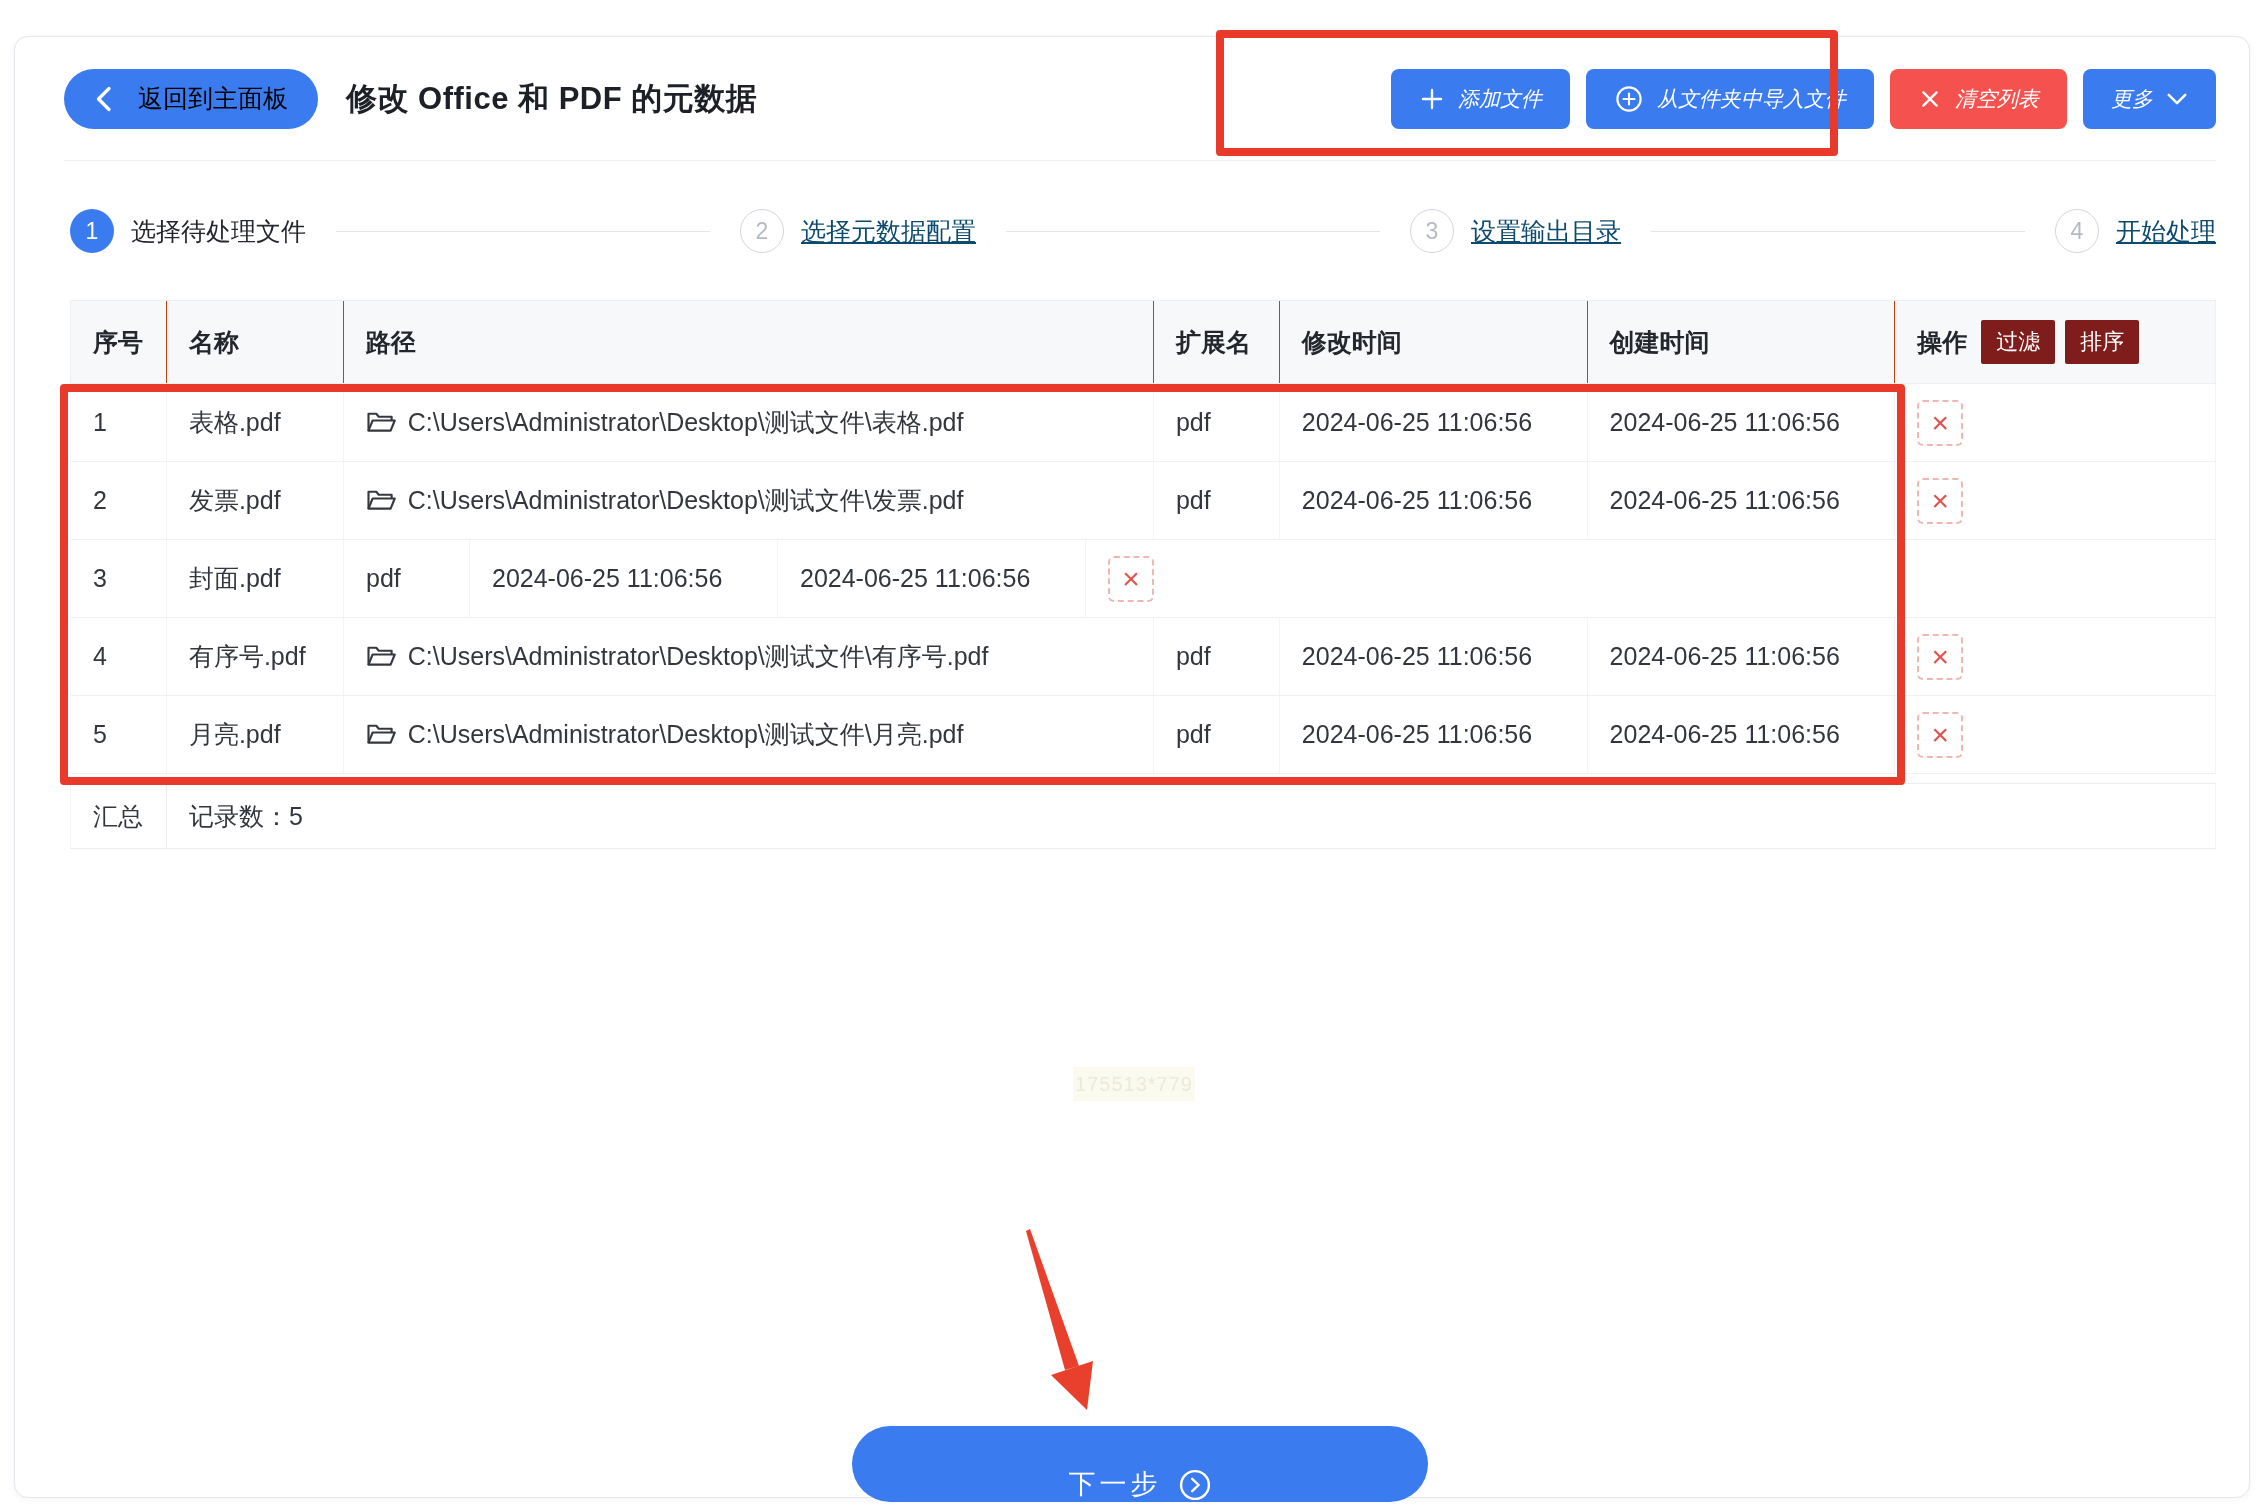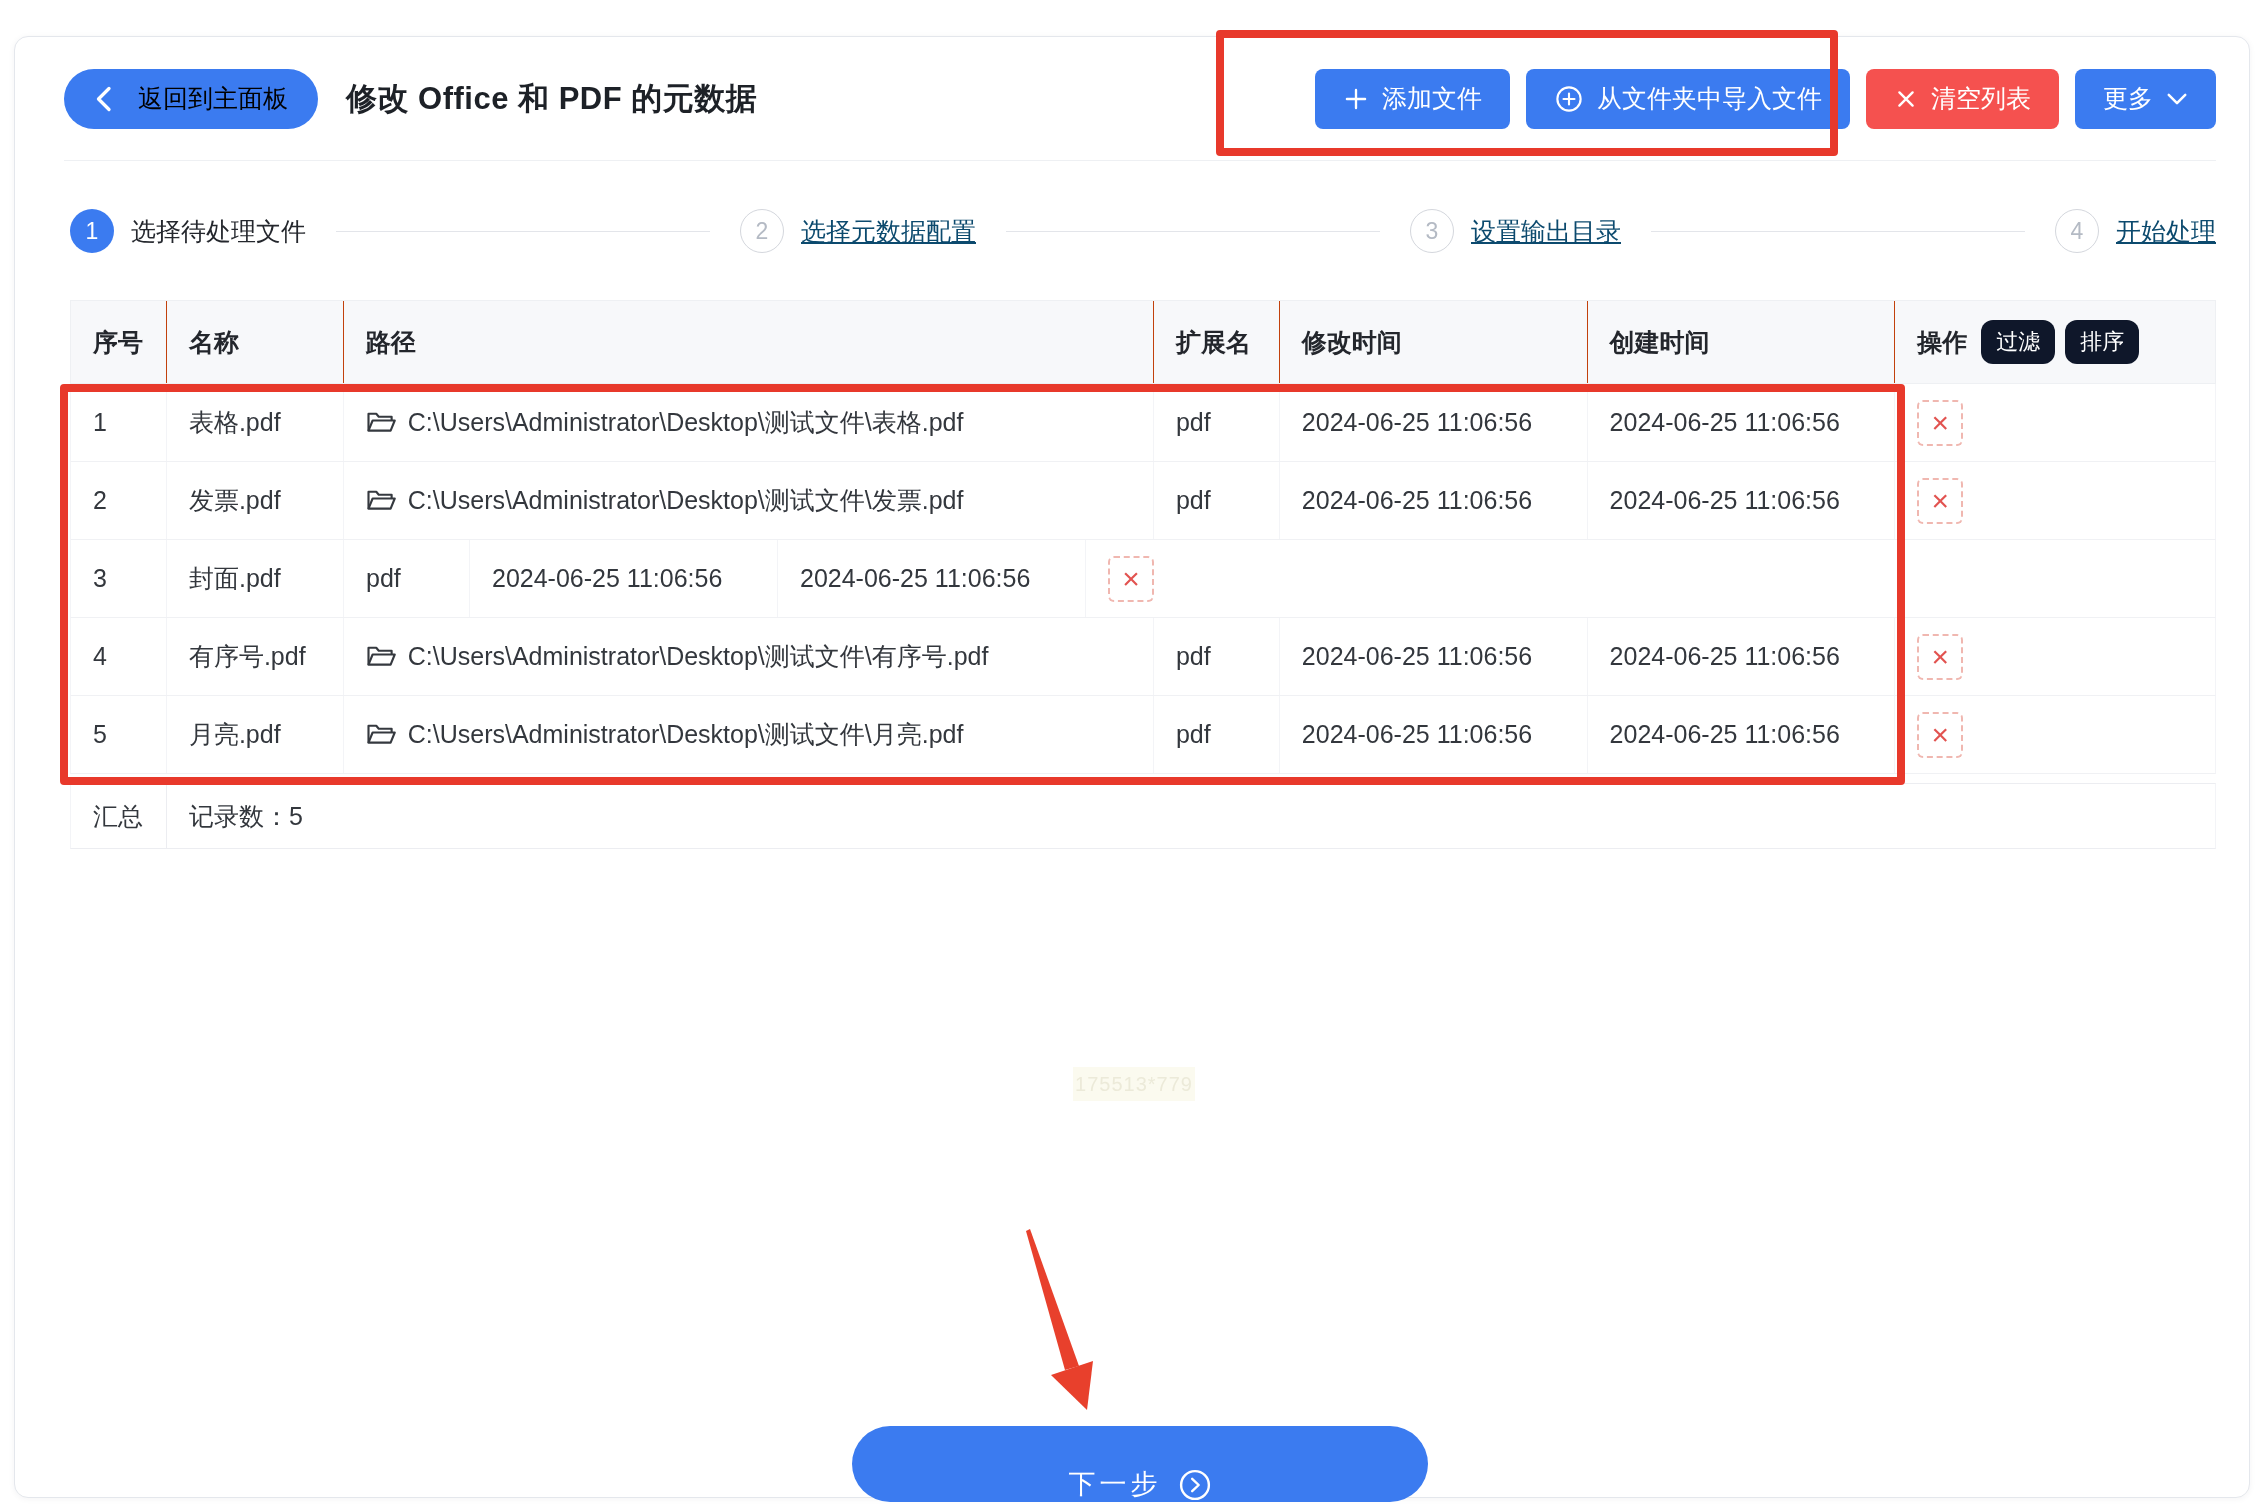--- a/index.html
+++ b/index.html
@@ -12,22 +12,22 @@
            box-shadow:0 1px 6px rgba(31,45,61,.05); }
 
   
   .header { position:absolute; left:64px; top:37px; width:2152px; height:124px;
             display:flex; align-items:center; border-bottom:1px solid #eef0f3; background:#fff; }
   .back-btn { height:60px; padding:0 30px; background:#3b7bf0; color:#000000; border:none;
               border-radius:30px; font-size:25px; display:inline-flex; align-items:center;
               gap:26px; cursor:pointer; font-family:inherit; }
   .page-title { font-size:31px; font-weight:bold; margin-left:28px; color:#1d2127; letter-spacing:.5px; }
   .header-actions { margin-left:auto; display:flex; gap:16px; align-items:center; }
-  .btn { height:60px; border:none; border-radius:8px; color:#fff; font-size:25px;
-         padding:0 28px; display:inline-flex; align-items:center; gap:13px; cursor:pointer; font-family:inherit; }
+  .btn { height:60px; border:none; border-radius:8px; color:#fff; font-size:21px;
+         padding:0 28px; display:inline-flex; align-items:center; gap:13px; cursor:pointer; font-family:inherit;font-style:italic; }
   .btn-primary { background:#3b7bf0; }
   .btn-danger  { background:#f5514f; }
 
   
   .stepper { position:absolute; left:70px; top:196px; width:2146px; height:70px;
              display:flex; align-items:center; font-size:25px; }
   .step { display:flex; align-items:center; gap:17px; white-space:nowrap; }
   .step-circle { width:44px; height:44px; border-radius:50%; display:flex; align-items:center;
                  justify-content:center; font-size:23px; flex:0 0 44px; }
   .step.active .step-circle { background:#3b7bf0; color:#fff; }
@@ -43,21 +43,21 @@
         padding-left:22px; border-right:1px solid #c2410c; }
   .th:last-child { border-right:none; }
   .tr { display:flex; height:78px; align-items:center; border-left:1px solid #f3f4f7;
         border-right:1px solid #f3f4f7; border-bottom:1px solid #f0f1f4; background:#fff; }
   .td { display:flex; align-items:center; height:100%; padding-left:22px;
         border-right:1px solid #f3f4f7; color:#33373d; overflow:hidden; white-space:nowrap; }
   .td:last-child { border-right:none; }
   .c-idx{width:96px;} .c-name{width:177px;} .c-path{width:811px;} .c-ext{width:126px;}
   .c-created{width:308px;} .c-modified{width:308px;} .c-ops{width:320px;}
   .folder-icon { display:inline-flex; margin-right:12px; flex:0 0 auto; }
-  .badge { height:44px; padding:0 15px; border-radius:12px; background:#0f172a; color:#fff;
+  .badge { height:44px; padding:0 15px; border-radius:2px; background:#7f1d1d; color:#fff;
            font-size:22px; font-weight:normal; display:inline-flex; align-items:center;
            margin-left:14px; border:none; cursor:pointer; font-family:inherit; }
   .del-btn { width:46px; height:46px; border:2px dashed #f0b7b0; border-radius:6px; background:#fff;
              color:#e25350; font-size:30px; line-height:1; display:flex; align-items:center;
              justify-content:center; cursor:pointer; font-family:inherit; }
   .summary { display:flex; height:66px; align-items:center; margin-top:9px;
              border-top:1px solid #ecedf1; border-bottom:1px solid #ecedf1;
              border-left:1px solid #f3f4f7; border-right:1px solid #f3f4f7;text-align:right; }
   .summary .td { border-right:none; }
   .summary .c-idx { border-right:1px solid #ecedf1; font-weight:normal; }

